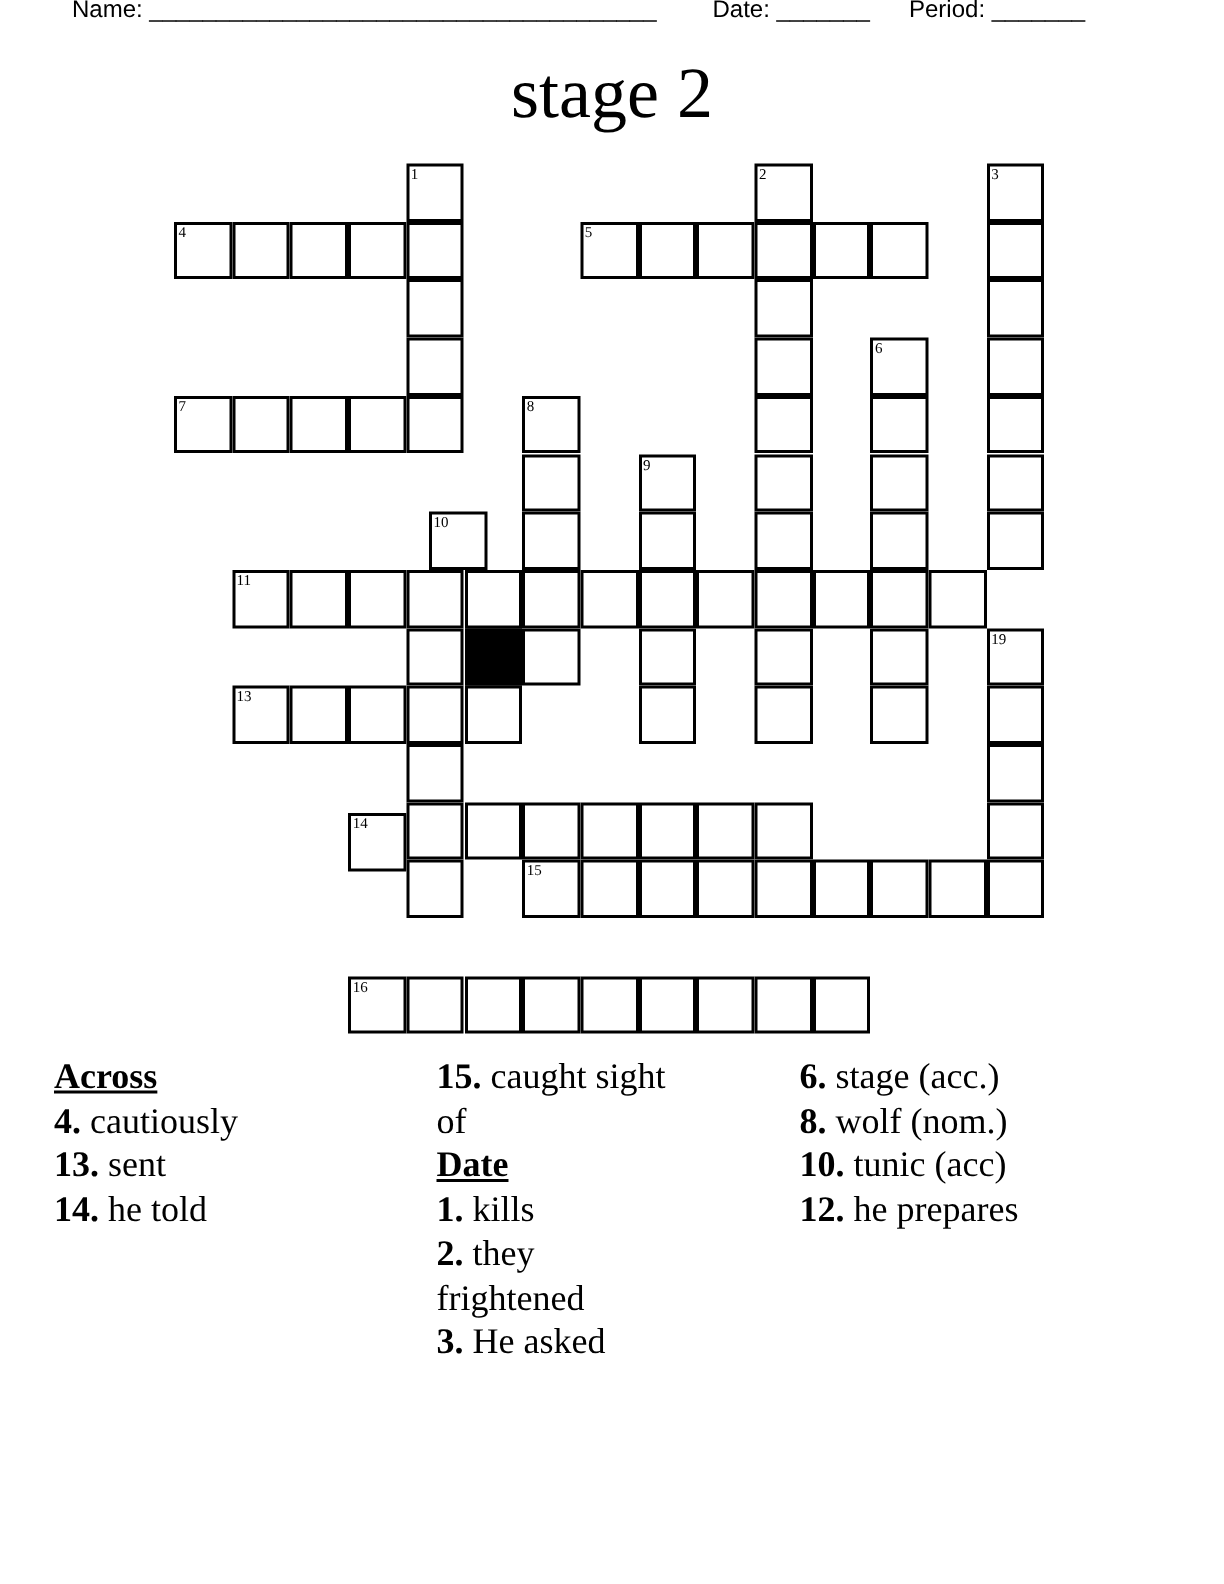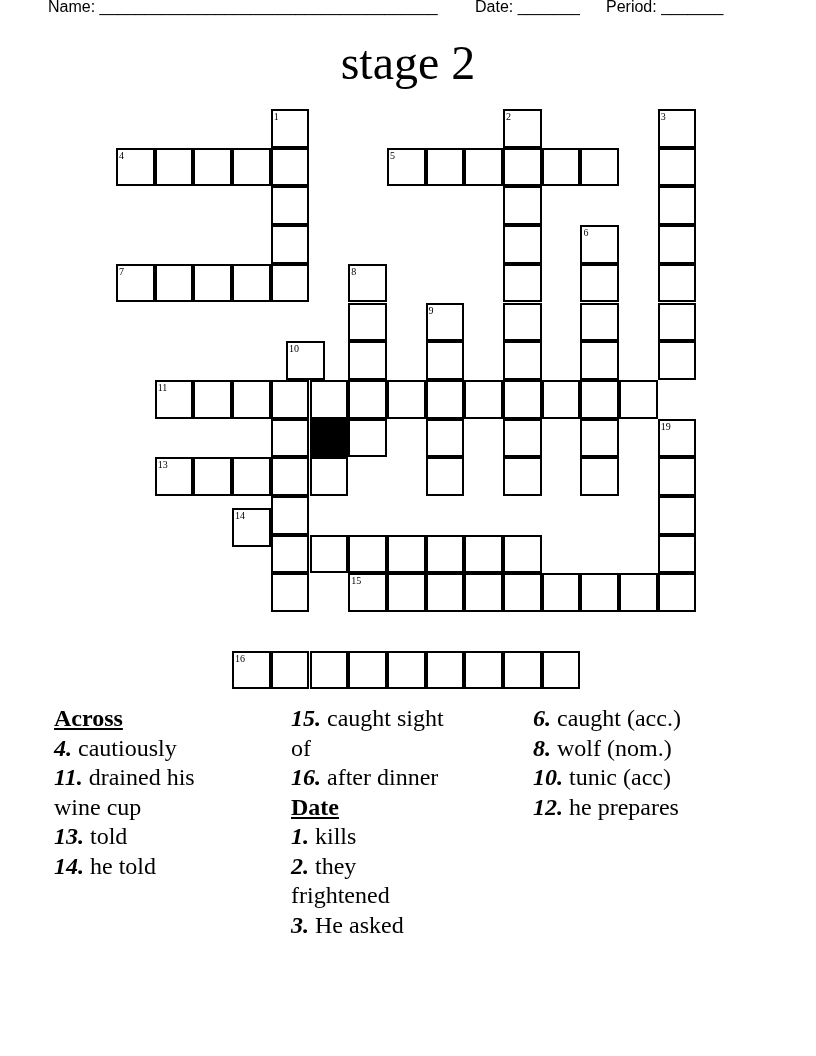--- a/index.html
+++ b/index.html
@@ -23,21 +23,21 @@
       position: absolute; left: 1px; top: 0px;
       font-family: "Liberation Serif", serif; font-size: 10px; line-height: 11px;
     }
     .clues {
       position: absolute; top: 704px;
       font-family: "Liberation Serif", serif; font-size: 24px; line-height: 29.5px;
     }
     .clues .col { position: absolute; top: 0; }
     .clue-heading { font-weight: bold; text-decoration: underline; display: block; }
     .clue { display: block; }
-    .clue b { font-weight: bold; font-style: italic; }
+    .clue b { font-weight: bold; }
   </style>
 </head>
 <body>
 
 <div class="header-line">
   <span style="left:0px">Name: ______________________________________</span>
   <span style="left:427px">Date: _______</span>
   <span style="left:558px">Period: _______</span>
 </div>
 
@@ -139,21 +139,21 @@
     <div class="cell" style="left: 658.8px; top: 458.3px;"></div>
     <div class="cell" style="left: 658.8px; top: 497px;"></div>
     <div class="cell" style="left: 658.8px; top: 535.7px;"></div>
     <div class="cell" style="left: 658.8px; top: 574.4px;"></div>
     <div class="cell" style="left: 155.7px; top: 458.3px;">
       <span class="num">13</span>
     </div>
     <div class="cell" style="left: 194.4px; top: 458.3px;"></div>
     <div class="cell" style="left: 233.1px; top: 458.3px;"></div>
     <div class="cell" style="left: 310.5px; top: 458.3px;"></div>
-    <div class="cell" style="left: 233.1px; top: 509px;">
+    <div class="cell" style="left: 233.1px; top: 543px;">
       <span class="num">14</span>
     </div>
     <div class="cell" style="left: 310.5px; top: 535.7px;"></div>
     <div class="cell" style="left: 349.2px; top: 535.7px;"></div>
     <div class="cell" style="left: 387.9px; top: 535.7px;"></div>
     <div class="cell" style="left: 426.6px; top: 535.7px;"></div>
     <div class="cell" style="left: 465.3px; top: 535.7px;"></div>
     <div class="cell" style="left: 504px; top: 535.7px;"></div>
     <div class="cell" style="left: 349.2px; top: 574.4px;">
       <span class="num">15</span>
@@ -173,34 +173,32 @@
     <div class="cell" style="left: 349.2px; top: 651.8px;"></div>
     <div class="cell" style="left: 387.9px; top: 651.8px;"></div>
     <div class="cell" style="left: 426.6px; top: 651.8px;"></div>
     <div class="cell" style="left: 465.3px; top: 651.8px;"></div>
     <div class="cell" style="left: 504px; top: 651.8px;"></div>
     <div class="cell" style="left: 542.7px; top: 651.8px;"></div>
     <div class="cell black" style="left: 310.5px; top: 419.6px;"></div>
   </div>
 
 <div class="clues">
-  <div class="col" style="left:54px; width:235px">
+  <div class="col" style="left:36px; width:235px">
     <span class="clue-heading">Across</span>
     <span class="clue"><b>4.</b><span> cautiously</span></span>
-    <span class="clue"><b>11.</b><span> drained his</span><br><span>wine cup</span></span>
-    <span class="clue"><b>13.</b><span> told</span></span>
+    <span class="clue"><b>13.</b><span> sent</span></span>
     <span class="clue"><b>14.</b><span> he told</span></span>
   </div>
   <div class="col" style="left:291px; width:235px">
     <span class="clue"><b>15.</b><span> caught sight</span><br><span>of</span></span>
-    <span class="clue"><b>16.</b><span> after dinner</span></span>
     <span class="clue-heading">Date</span>
     <span class="clue"><b>1.</b><span> kills</span></span>
     <span class="clue"><b>2.</b><span> they</span><br><span>frightened</span></span>
     <span class="clue"><b>3.</b><span> He asked</span></span>
   </div>
   <div class="col" style="left:533px; width:260px">
-    <span class="clue"><b>6.</b><span> caught (acc.)</span></span>
+    <span class="clue"><b>6.</b><span> stage (acc.)</span></span>
     <span class="clue"><b>8.</b><span> wolf (nom.)</span></span>
     <span class="clue"><b>10.</b><span> tunic (acc)</span></span>
     <span class="clue"><b>12.</b><span> he prepares</span></span>
   </div>
 </div>
 
 </body></html>

